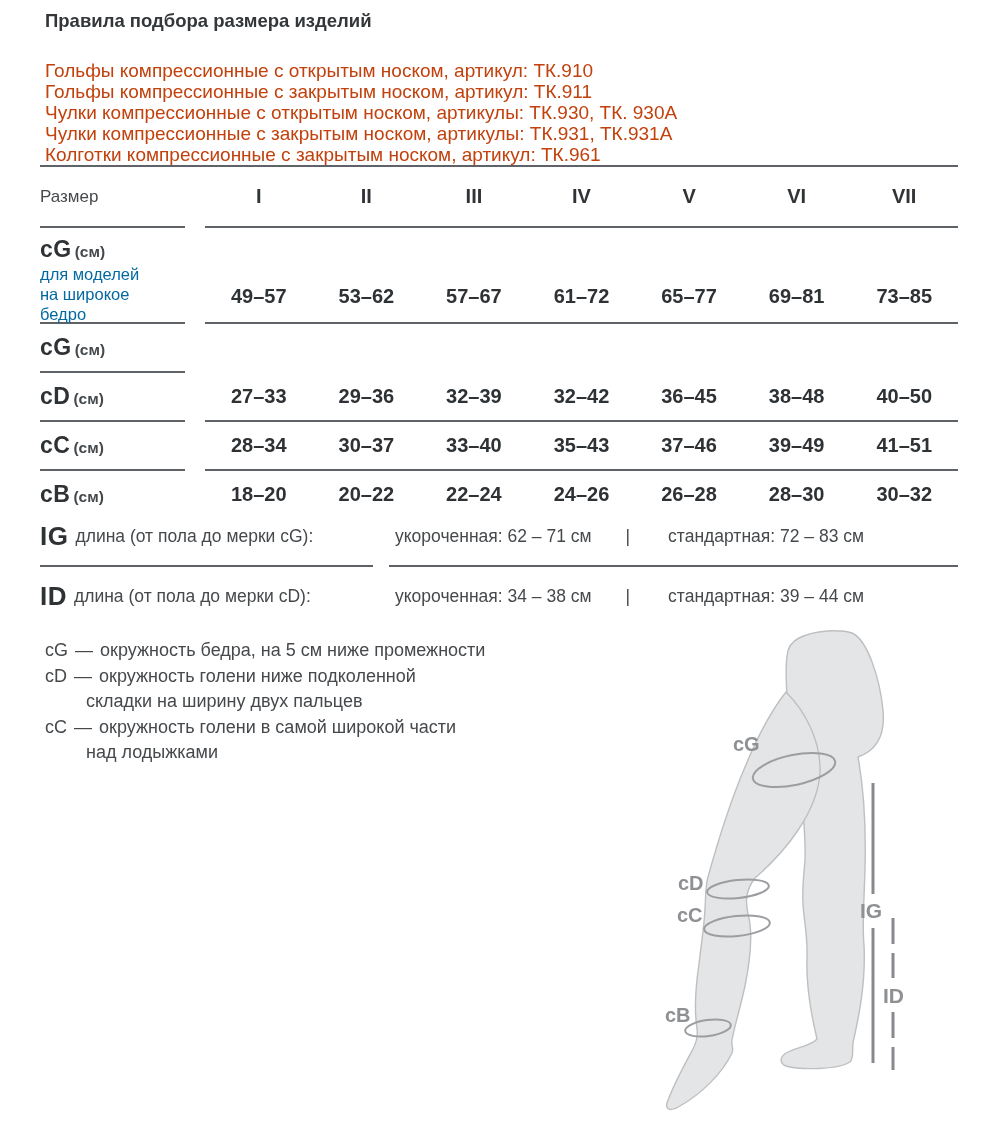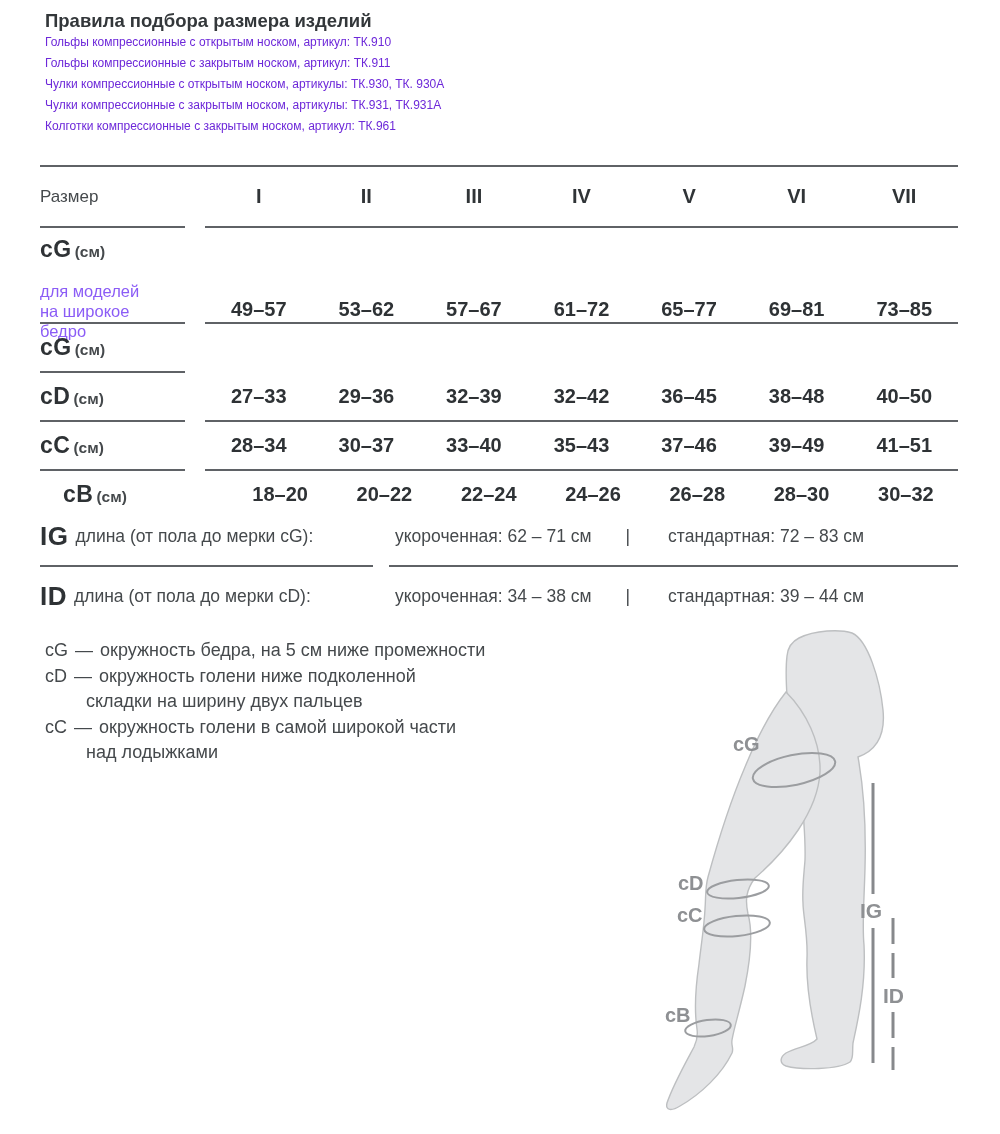--- a/index.html
+++ b/index.html
@@ -5,40 +5,40 @@
   html,body { margin:0; padding:0; background:#ffffff; }
   .page {
     position:relative; width:1000px; height:1134px; background:#fff;
     font-family:"Liberation Sans", sans-serif; color:#45494c; overflow:hidden;
   }
   
   .title {
     position:absolute; left:45px; top:10px;
     font-size:18.5px; font-weight:bold; color:#33373a;
   }
-  .products { position:absolute; left:45px; top:32px; font-size:12px; line-height:21px; color:#6d28d9; }
+  .products { position:absolute; left:45px; top:60px; font-size:19px; line-height:21px; color:#c2410c; }
   
   .size-table { position:absolute; left:40px; top:165px; width:918px; border-top:2px solid #5f6266; }
   .trow { display:flex; }
   .tlabel { width:145px; margin-right:20px; box-sizing:border-box; }
   .tvals { flex:1; display:grid; grid-template-columns:repeat(7,1fr); align-items:center; }
   .bordered > .tlabel, .bordered > .tvals { border-bottom:2px solid #5f6266; }
   .thead { height:61px; }
   .thead .tlabel { display:flex; align-items:center; font-size:17px; color:#45494c; }
   .thead .tvals .col { text-align:center; font-size:20px; font-weight:bold; color:#303437; }
   .term { font-size:23px; font-weight:bold; color:#2e3235; letter-spacing:0.5px; }
   .unit { font-size:15.5px; color:#45494c; margin-left:3px;font-weight:bold; }
-  .note { font-size:16.5px; line-height:20px; color:#8b5cf6; width:108px; margin-top:18px; }
+  .note { font-size:16.5px; line-height:20px; color:#0369a1; width:108px; margin-top:1px; }
   .tvals .val { text-align:center; font-size:20px; font-weight:bold; color:#2e3235; }
   .row-tall { height:96px; }
   .row-tall .tlabel { padding-top:8px; }
-  .row-tall .tvals { align-items:end; padding-bottom:1px; }
+  .row-tall .tvals { align-items:end; padding-bottom:14px; }
   .row-std { height:49px; }
   .row-std .tlabel { display:flex; align-items:center; }
-  .row-last { height:46px; border-bottom:none;margin-left:23px; }
+  .row-last { height:46px; border-bottom:none; }
   
   .len-rows { position:absolute; left:40px; top:508px; width:918px; }
   .lrow { display:flex; height:59px; }
   .lrow .llabel { width:333px; margin-right:16px; display:flex; align-items:center; box-sizing:border-box; }
   .lrow .lvals { flex:1; display:flex; align-items:center; font-size:17.5px; color:#45494c; padding-left:6px; }
   .lrow.bordered .llabel, .lrow.bordered .lvals { border-bottom:2px solid #5f6266; }
   .big-term { font-size:26px; font-weight:bold; color:#2e3235; margin-right:7px; letter-spacing:0.5px; }
   .ldesc { font-size:17.5px; color:#45494c; }
   .pipe { margin:0 38px 0 34px; color:#45494c; }
   

